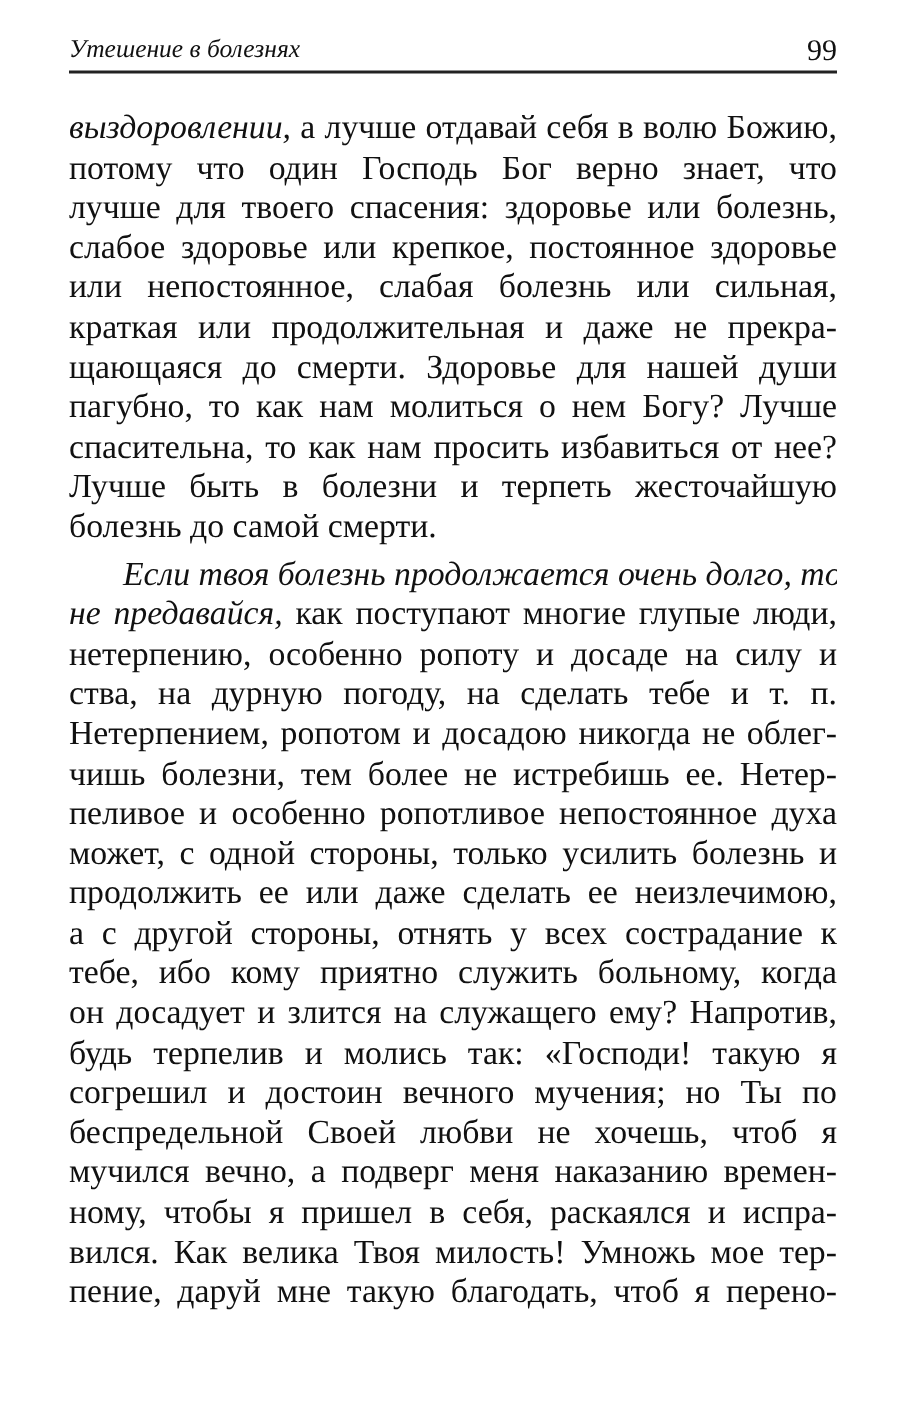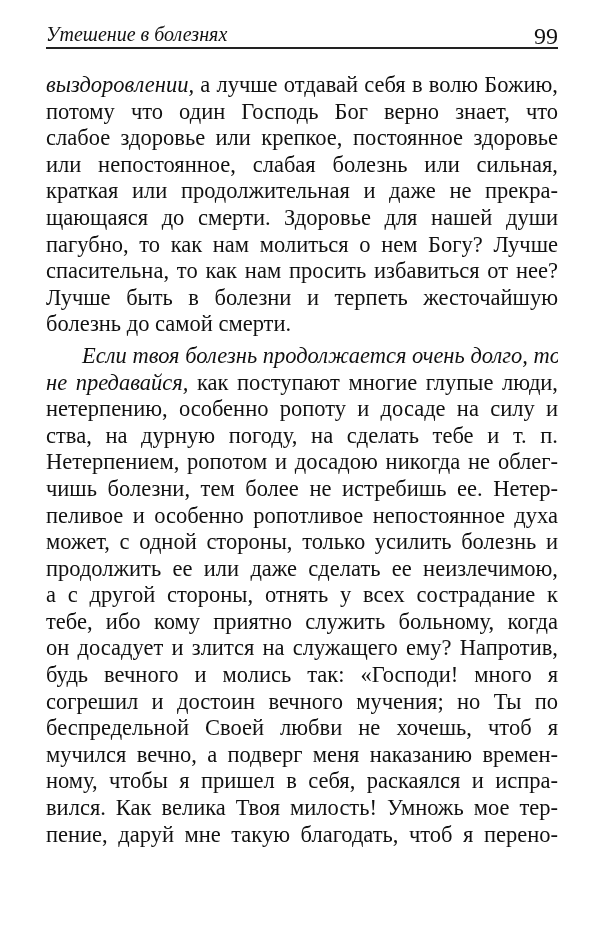--- a/index.html
+++ b/index.html
@@ -1,41 +1,42 @@
 <!DOCTYPE html>
 <html><head>
 <meta charset="utf-8">
 <style>
   html, body { margin: 0; padding: 0; background: #ffffff; }
   body { width: 600px; height: 938px; overflow: hidden; position: relative;
          font-family: "Liberation Serif", "DejaVu Serif", serif; color: #111; }
   .header { position: absolute; left: 46px; top: 19px; width: 512px; height: 28px;
             border-bottom: 2px solid #222; }
-  .running-title { position: absolute; left: 0; top: 4px; font-style: italic; font-size: 20px; }
-  .page-num { position: absolute; right: 0; top: 4px; font-size: 24px; }
+  .running-title { position: absolute; left: 0; top: 4px; font-style: italic; font-size: 17px; }
+  .page-num { position: absolute; right: 0; top: 4px; font-size: 20px; }
   .body { position: absolute; left: 46px; top: 72px; width: 512px; font-size: 22.5px; }
   .line { height: 26.6px; line-height: 26.6px; white-space: nowrap;
           text-align: justify; text-align-last: justify; display: block; overflow: hidden; }
   .line.indent { padding-left: 36px; }
   .line.last { text-align-last: left; }
   .gap { height: 5px; }
   i { font-style: italic; }
 </style>
 </head>
 <body>
 
 <div class="header">
   <span class="running-title">Утешение в болезнях</span>
   <span class="page-num">99</span>
 </div>
 
 <div class="body" id="body">
     <div>
       <div class="line"><i>выздоровлении,</i><span> а лучше отдавай себя в волю Божию,</span></div>
       <div class="line"><span>потому что один Господь Бог верно знает, что</span></div>
+      <div class="line"><span>лучше для твоего спасения: здоровье или болезнь,</span></div>
       <div class="line"><span>слабое здоровье или крепкое, постоянное здоровье</span></div>
       <div class="line"><span>или непостоянное, слабая болезнь или сильная,</span></div>
       <div class="line"><span>краткая или продолжительная и даже не прекра-</span></div>
       <div class="line"><span>щающаяся до смерти. Здоровье для нашей души</span></div>
       <div class="line"><span>пагубно, то как нам молиться о нем Богу? Лучше</span></div>
       <div class="line"><span>спасительна, то как нам просить избавиться от нее?</span></div>
       <div class="line"><span>Лучше быть в болезни и терпеть жесточайшую</span></div>
       <div class="line last"><span>болезнь до самой смерти.</span></div>
     </div>
     <div class="gap"></div>
@@ -45,21 +46,21 @@
       <div class="line"><span>нетерпению, особенно ропоту и досаде на силу и</span></div>
       <div class="line"><span>ства, на дурную погоду, на сделать тебе и т. п.</span></div>
       <div class="line"><span>Нетерпением, ропотом и досадою никогда не облег-</span></div>
       <div class="line"><span>чишь болезни, тем более не истребишь ее. Нетер-</span></div>
       <div class="line"><span>пеливое и особенно ропотливое непостоянное духа</span></div>
       <div class="line"><span>может, с одной стороны, только усилить болезнь и</span></div>
       <div class="line"><span>продолжить ее или даже сделать ее неизлечимою,</span></div>
       <div class="line"><span>а с другой стороны, отнять у всех сострадание к</span></div>
       <div class="line"><span>тебе, ибо кому приятно служить больному, когда</span></div>
       <div class="line"><span>он досадует и злится на служащего ему? Напротив,</span></div>
-      <div class="line"><span>будь вечного и молись так: «Господи! много я</span></div>
+      <div class="line"><span>будь терпелив и молись так: «Господи! такую я</span></div>
       <div class="line"><span>согрешил и достоин вечного мучения; но Ты по</span></div>
       <div class="line"><span>беспредельной Своей любви не хочешь, чтоб я</span></div>
       <div class="line"><span>мучился вечно, а подверг меня наказанию времен-</span></div>
       <div class="line"><span>ному, чтобы я пришел в себя, раскаялся и испра-</span></div>
       <div class="line"><span>вился. Как велика Твоя милость! Умножь мое тер-</span></div>
       <div class="line"><span>пение, даруй мне такую благодать, чтоб я перено-</span></div>
     </div>
   </div>
 
 </body></html>

